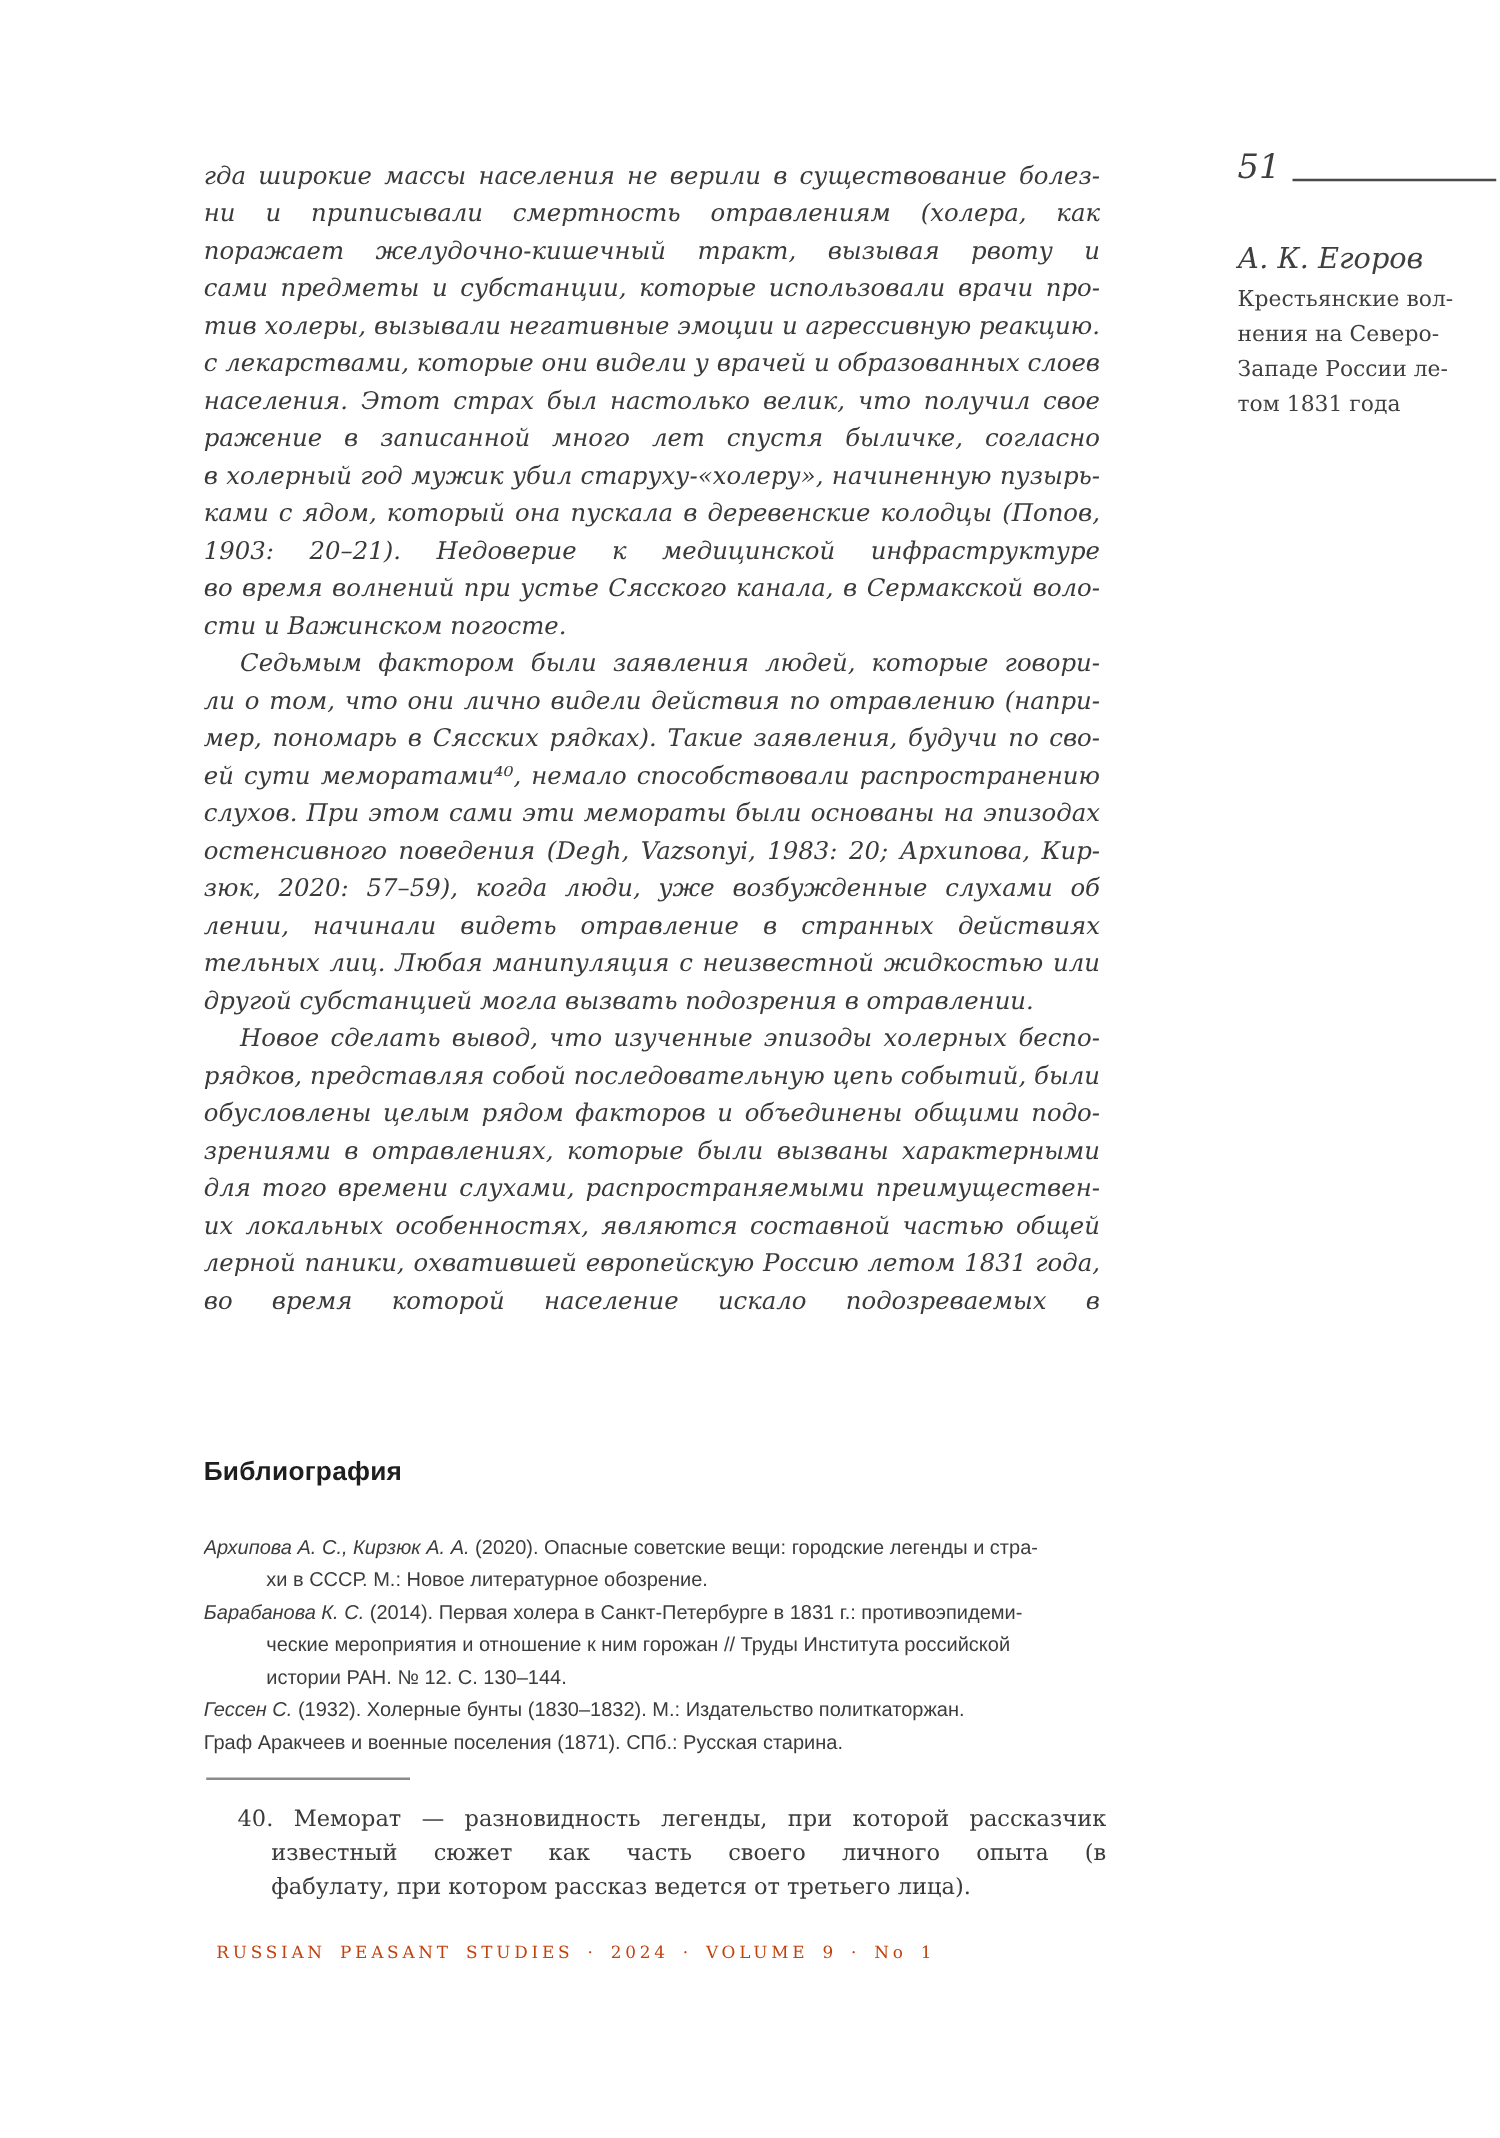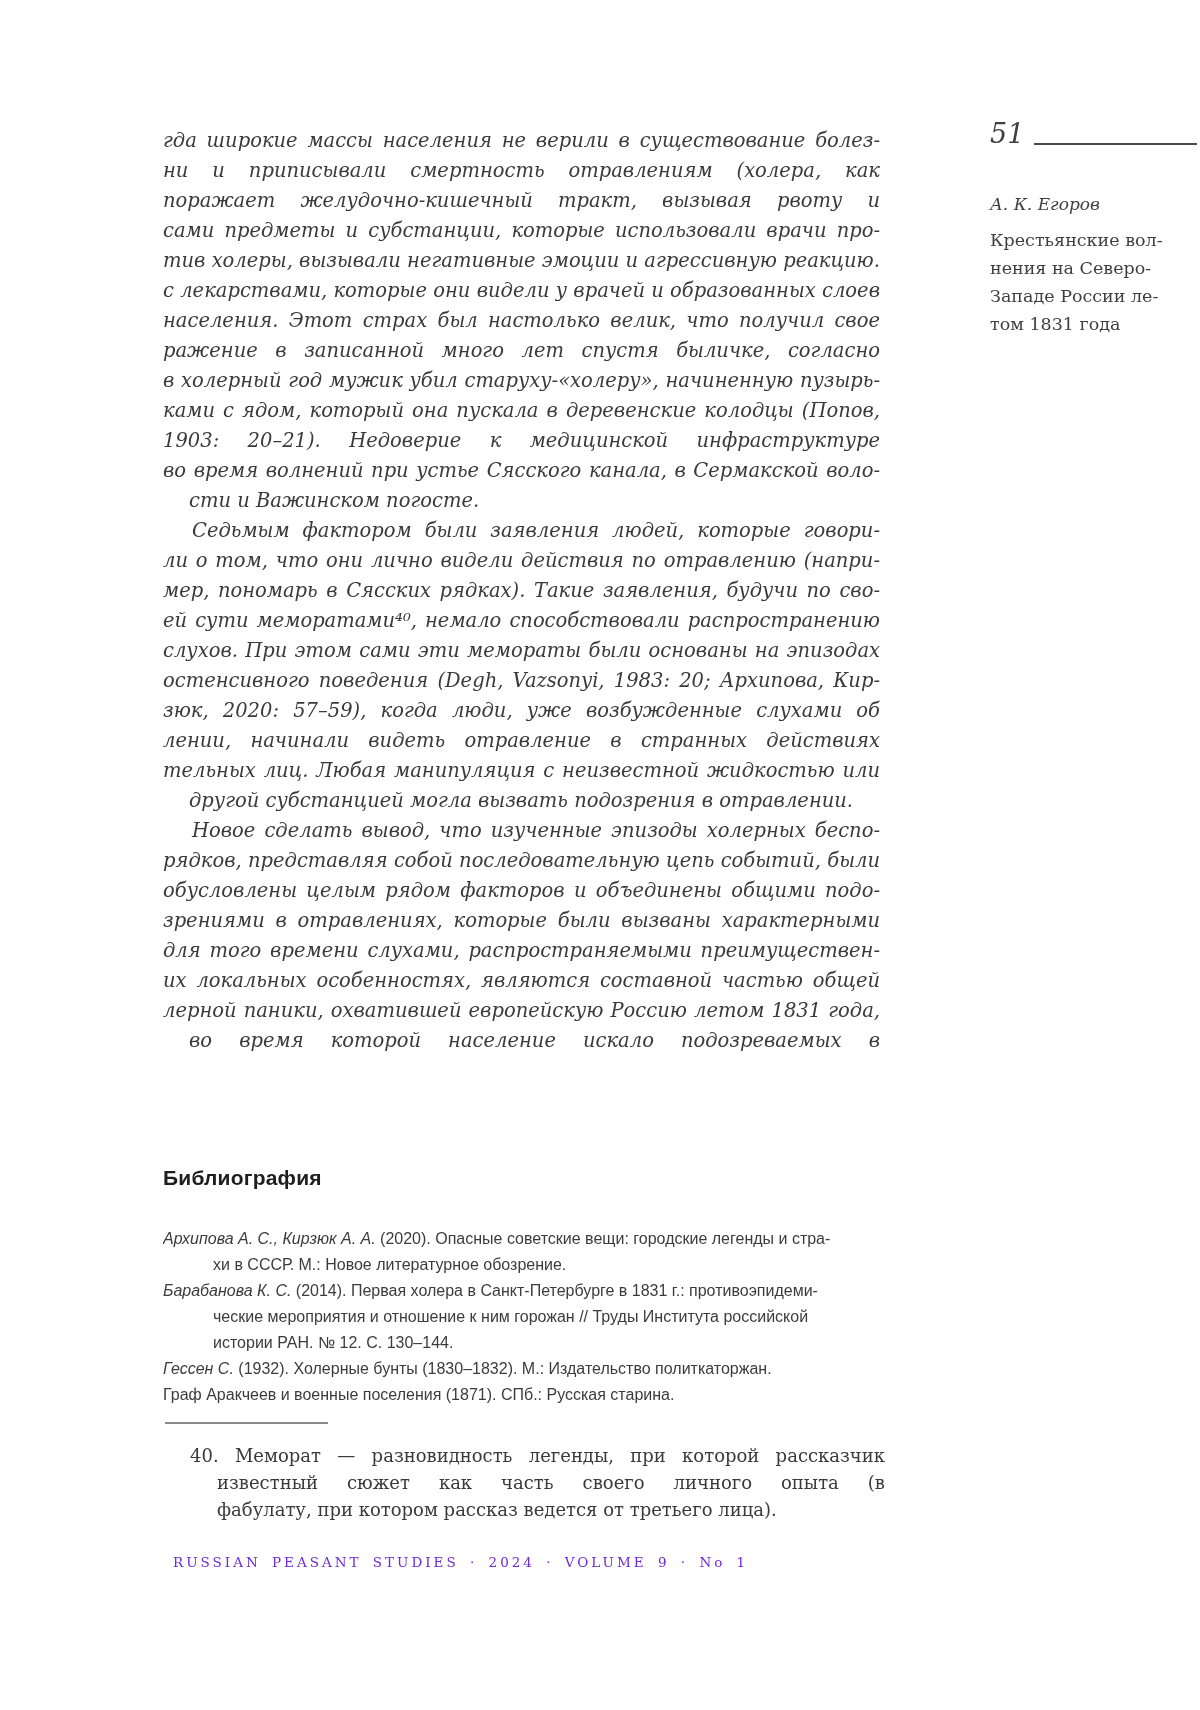--- a/index.html
+++ b/index.html
@@ -30,21 +30,21 @@
     height: 30px;
     line-height: 30px;
     font-size: 19.5px;
     color: #3a3a3a;
     text-align: justify;
     text-align-last: justify;
     overflow: hidden;
     white-space: normal;
   }
   .text-line.indent { text-indent: 29px; }
-  .text-line.last   { text-align-last: left; margin-left: 26px; }
+  .text-line.last   { text-align-last: left; }
 
   
   .margin-num {
     position: absolute;
     left: 990px;
     top: 118px;
     font-size: 27px;
     font-style: italic;
     color: #3f3f3f;
   }
@@ -53,21 +53,21 @@
     left: 1034px;
     top: 143px;
     width: 163px;
     height: 2px;
     background: #4a4a4a;
   }
   .margin-author {
     position: absolute;
     left: 990px;
     top: 194px;
-    font-size: 17px;
+    font-size: 23px;
     font-style: italic;
     color: #3f3f3f;
   }
   .margin-title {
     position: absolute;
     left: 990px;
     top: 226px;
     width: 208px;
   }
   .mt-line {
@@ -135,21 +135,21 @@
   .fn-line.last { text-align-last: left; }
 
   
   .footer {
     position: absolute;
     left: 173px;
     top: 1554px;
     font-size: 13.5px;
     letter-spacing: 3px;
     word-spacing: 4px;
-    color: #6d28d9;
+    color: #c2410c;
     white-space: nowrap;
   }
 </style>
 </head>
 <body>
 
 <div class="page">
 
   <div class="main-col">
       <div class="text-line">гда широкие массы населения не верили в существование болез-</div>

